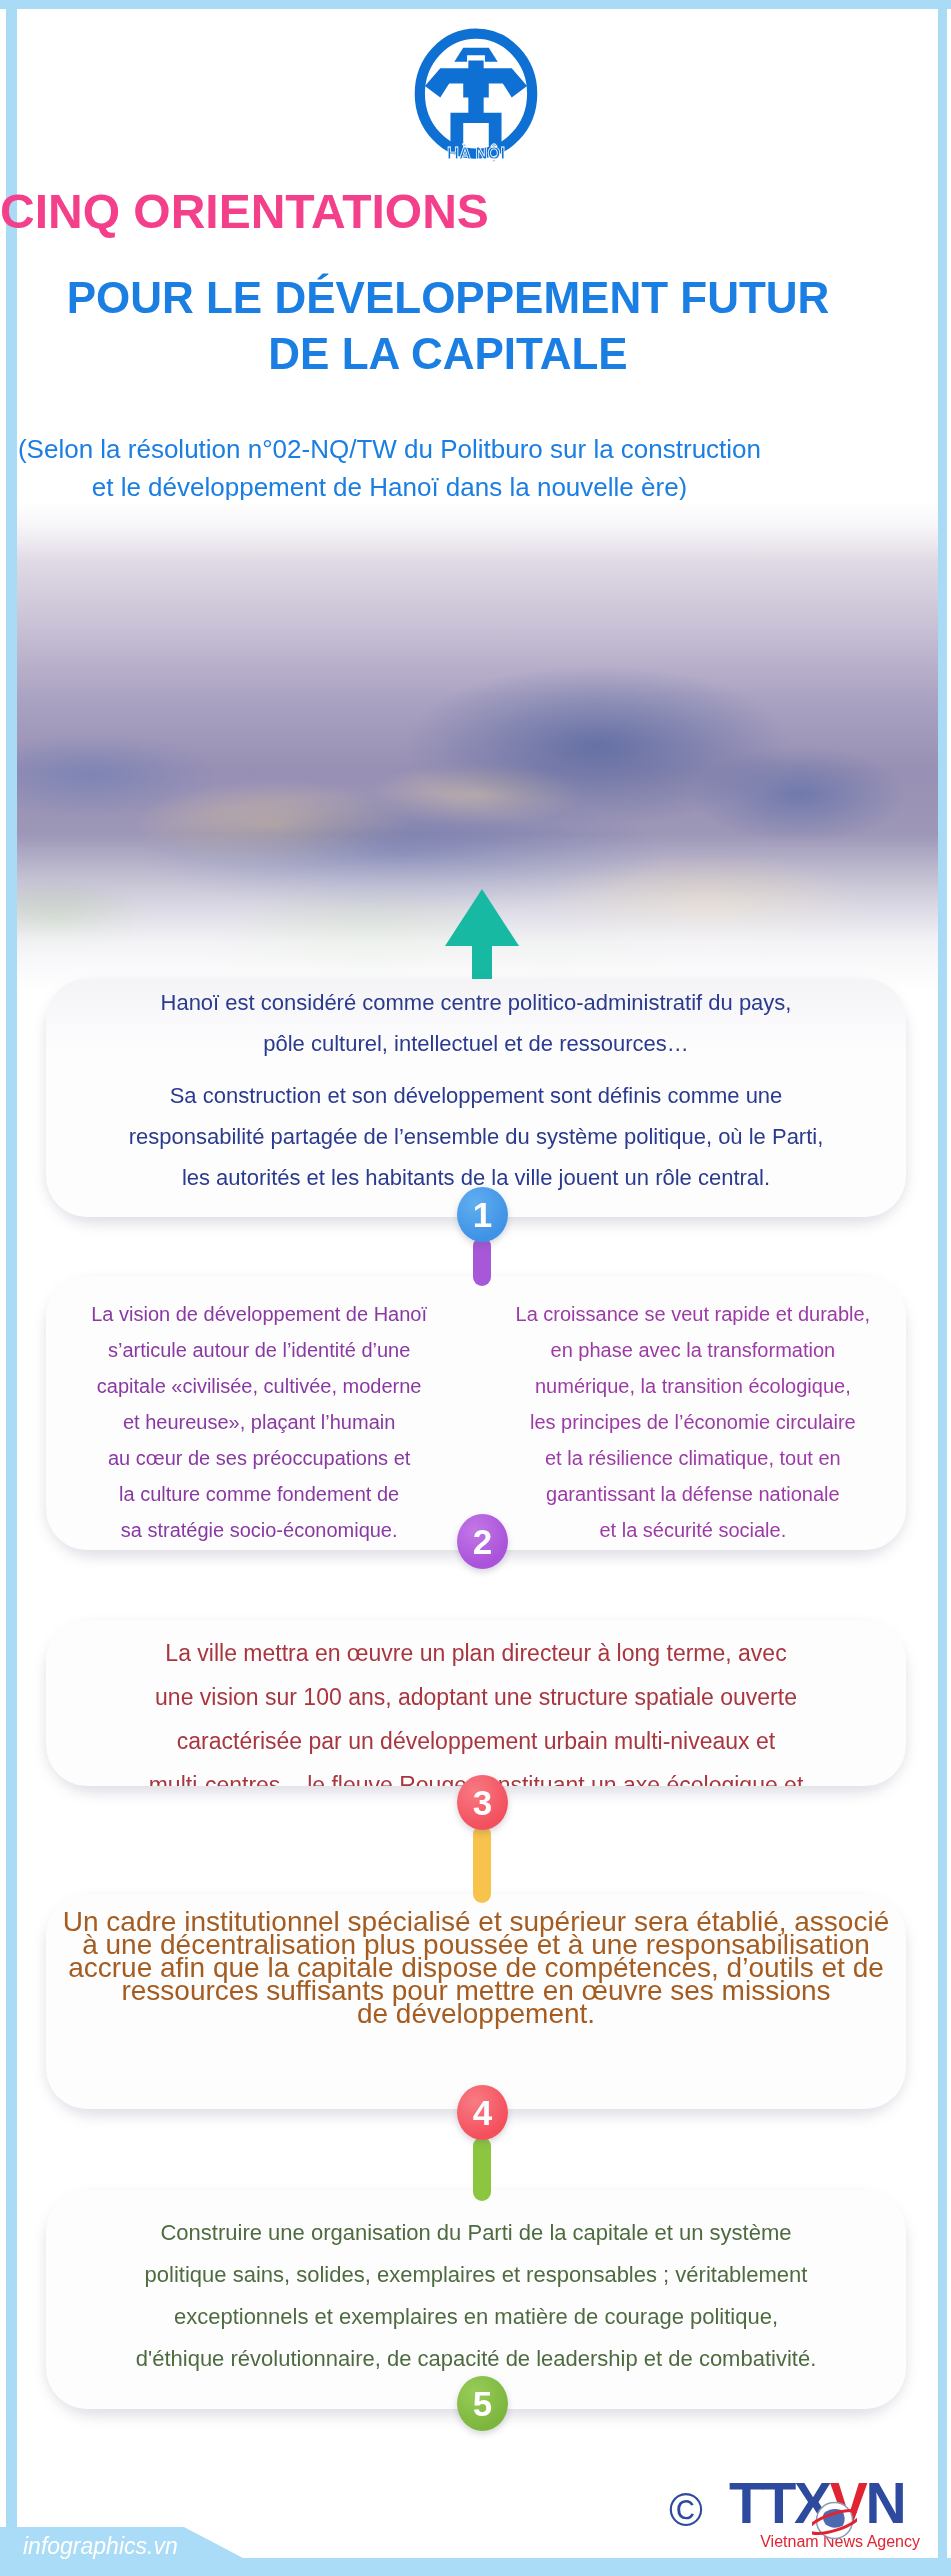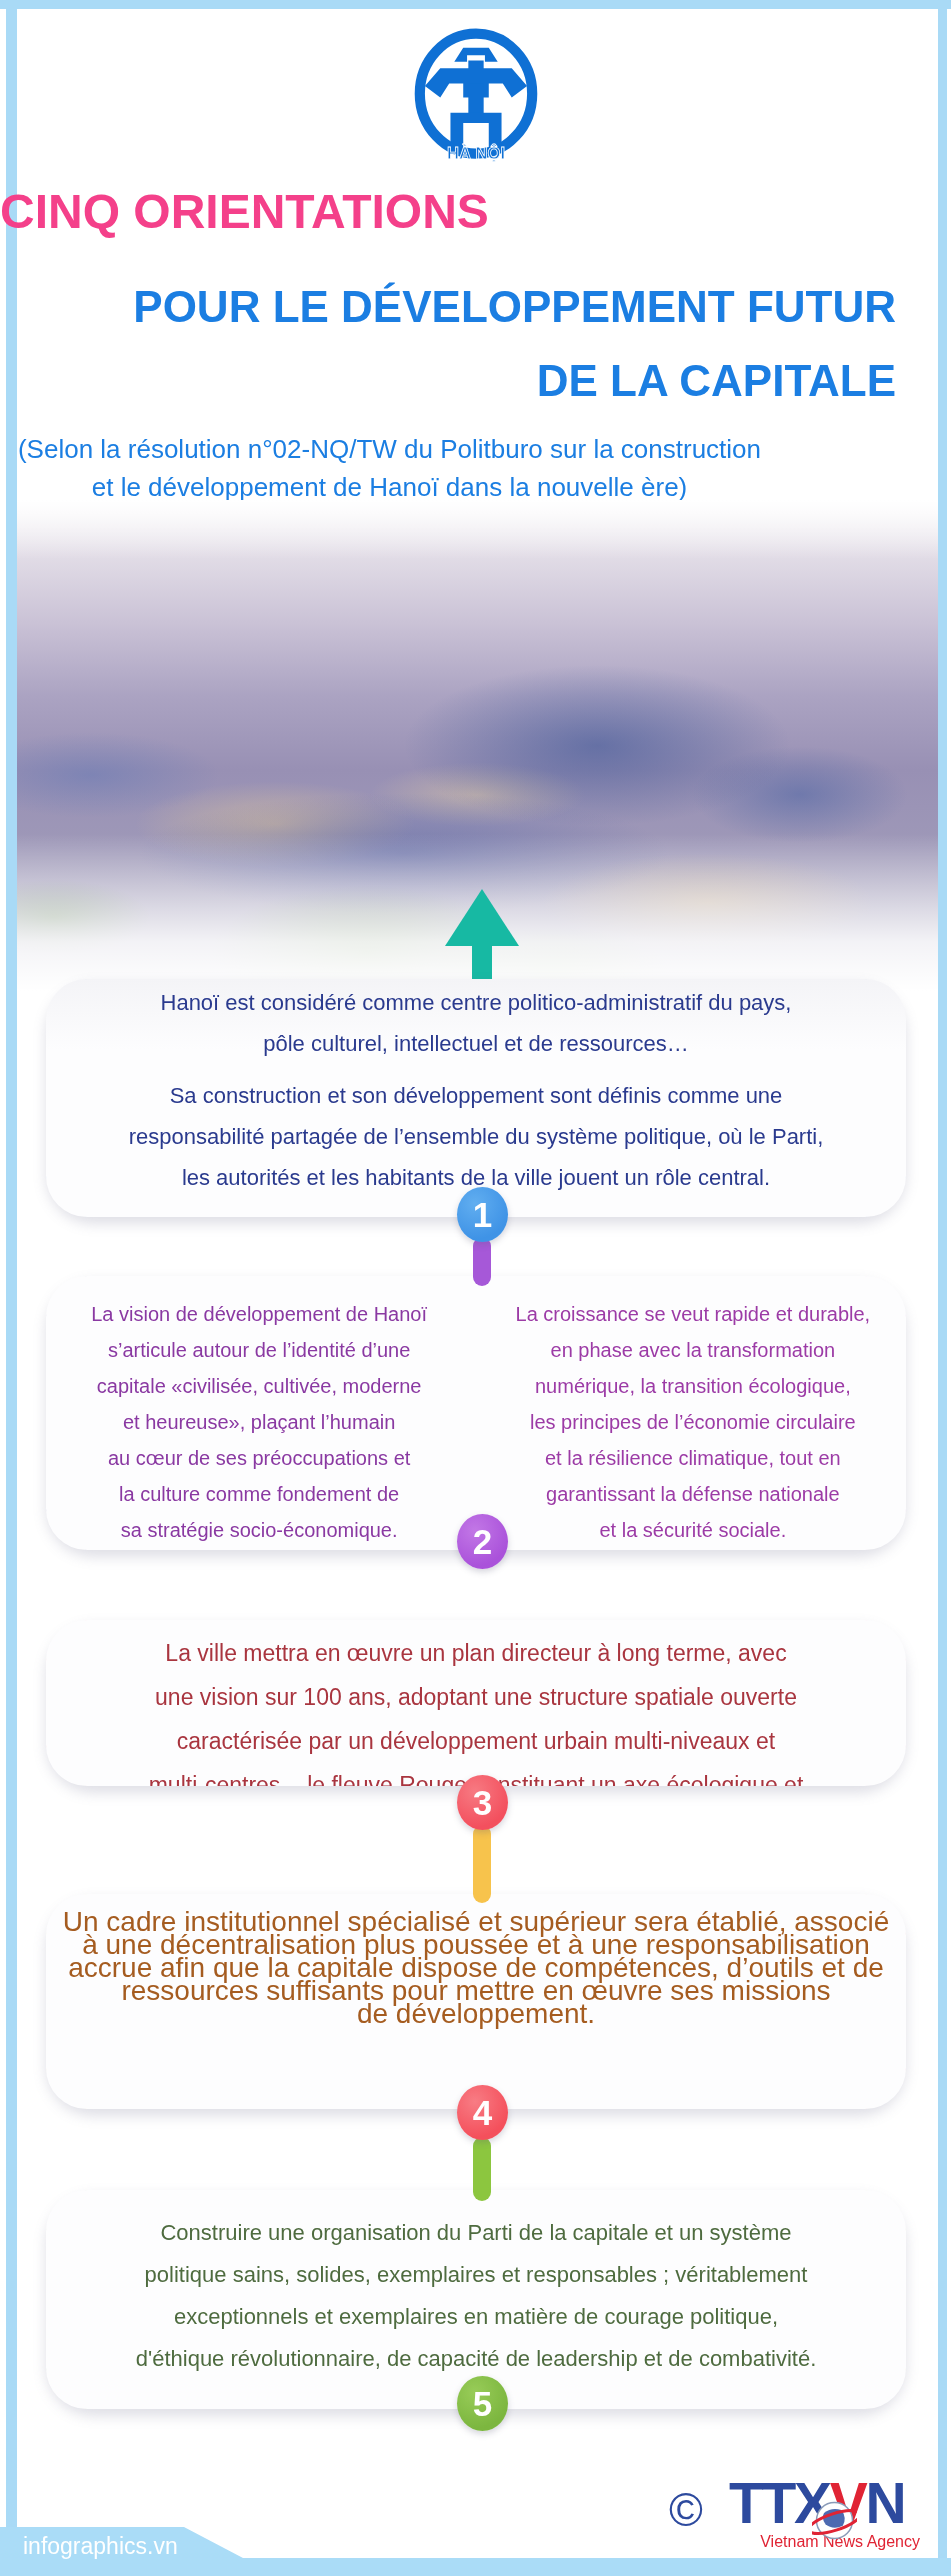--- a/index.html
+++ b/index.html
@@ -19,22 +19,22 @@
 
   
   .frame-top{position:absolute;left:0;top:0;width:952px;height:9.2px;background:var(--frame)}
   .frame-right{position:absolute;left:938px;top:0;width:9.2px;height:2576px;background:var(--frame)}
   .frame-left{position:absolute;left:6.1px;top:9.2px;width:10.7px;height:2548px;background:var(--frame)}
 
   
   .emblem{position:absolute;left:411px;top:26px;width:130px;height:143px}
   .title{position:absolute;left:0;top:184px;width:952px;text-align:left;
     font-size:48px;font-weight:bold;letter-spacing:0;color:var(--title-pink)}
-  .subtitle{position:absolute;left:0;top:270px;width:896px;text-align:right;white-space:pre-line;
-    font-size:44px;line-height:74px;font-weight:bold;color:var(--header-blue)}
+  .subtitle{position:absolute;left:0;top:270px;width:896px;text-align:center;white-space:pre-line;
+    font-size:44px;line-height:56px;font-weight:bold;color:var(--header-blue)}
   .note{position:absolute;left:0;top:430px;width:779px;text-align:center;white-space:pre-line;
     font-size:26px;line-height:38px;color:var(--header-blue)}
 
   
   .photo{position:absolute;left:17px;top:500px;width:921px;height:491px;
     background:
       radial-gradient(ellipse 276px 115px at 63% 50%, rgba(45,75,145,.50), transparent 70%),
       radial-gradient(ellipse 154px 69px at 85% 60%, rgba(60,90,160,.45), transparent 70%),
       radial-gradient(ellipse 368px 84px at 42% 72%, rgba(85,100,165,.55), transparent 72%),
       radial-gradient(ellipse 184px 61px at 8% 56%, rgba(100,120,180,.50), transparent 70%),
@@ -99,21 +99,21 @@
   .badge4{top:2085px;background:radial-gradient(circle at 35% 30%,#f87c84,var(--badge4) 70%)}
   .badge5{top:2376px;background:radial-gradient(circle at 35% 30%,#98cc58,var(--badge5) 70%)}
   .stem{position:absolute;left:473px;width:18.4px;border-radius:9.2px;z-index:5}
   .stem1{top:1237px;height:49px;background:#a658d8}
   .stem3{top:1825px;height:78px;background:var(--yellow)}
   .stem4{top:2137px;height:64px;background:#8cc63f}
 
   
   .footer-bar{position:absolute;left:0;top:2527px;width:952px;height:49px;background:var(--footer-bar);
     clip-path:polygon(0 0,184px 0,243px 31px,952px 31px,952px 49px,0 49px)}
-  .site{position:absolute;left:23px;top:2533px;font-size:23px;color:#fff;z-index:2}
+  .site{position:absolute;left:23px;top:2533px;font-size:23px;font-style:italic;color:#fff;z-index:2}
   .copyright{position:absolute;left:669px;top:2487px;font-size:46px;line-height:46px;color:var(--ttx-blue)}
   .ttx{position:absolute;left:729px;top:2475px;width:210px;height:77px}
   .ttx .letters{font-size:57px;font-weight:bold;letter-spacing:-2.3px;line-height:57px}
   .ttx .blue{color:var(--ttx-blue)}
   .ttx .red{color:var(--ttx-red)}
   .ttx .agency{position:absolute;right:19px;top:58px;font-size:16px;font-weight:normal;color:var(--ttx-red);white-space:nowrap}
   .globe{position:absolute;left:83px;top:23px;width:45px;height:45px;z-index:3}
 </style>
 </head>
 <body>

